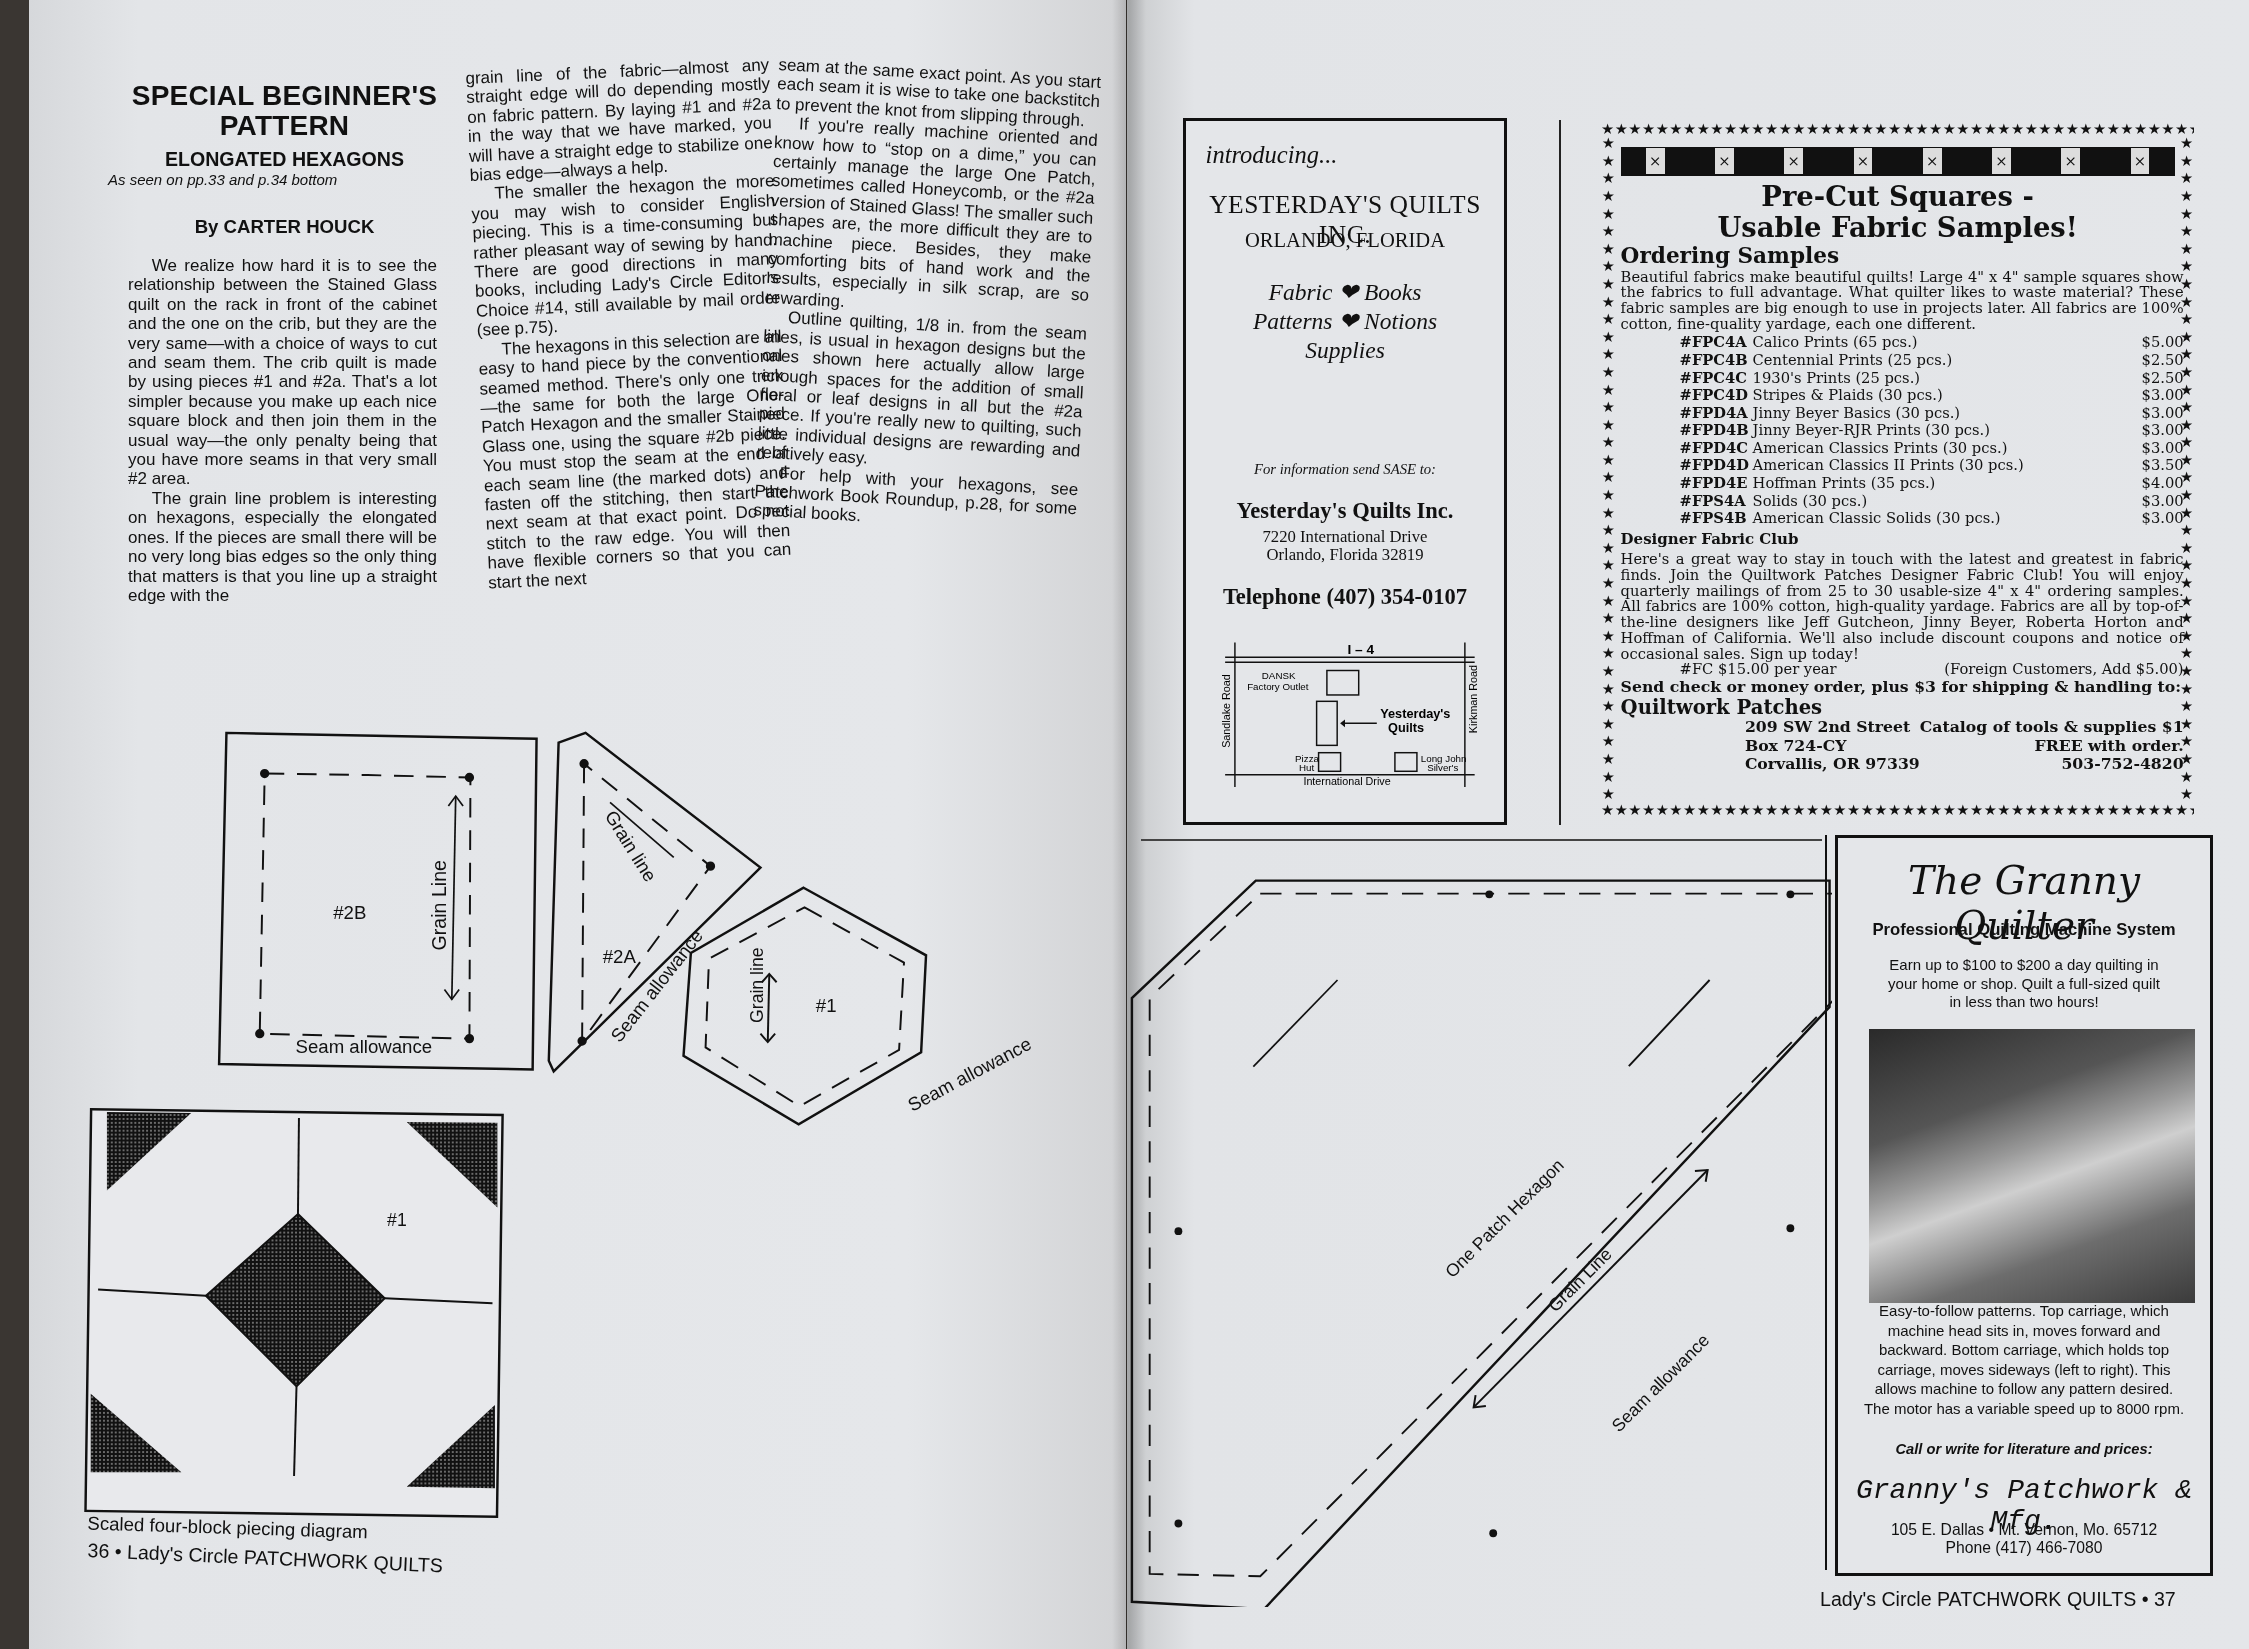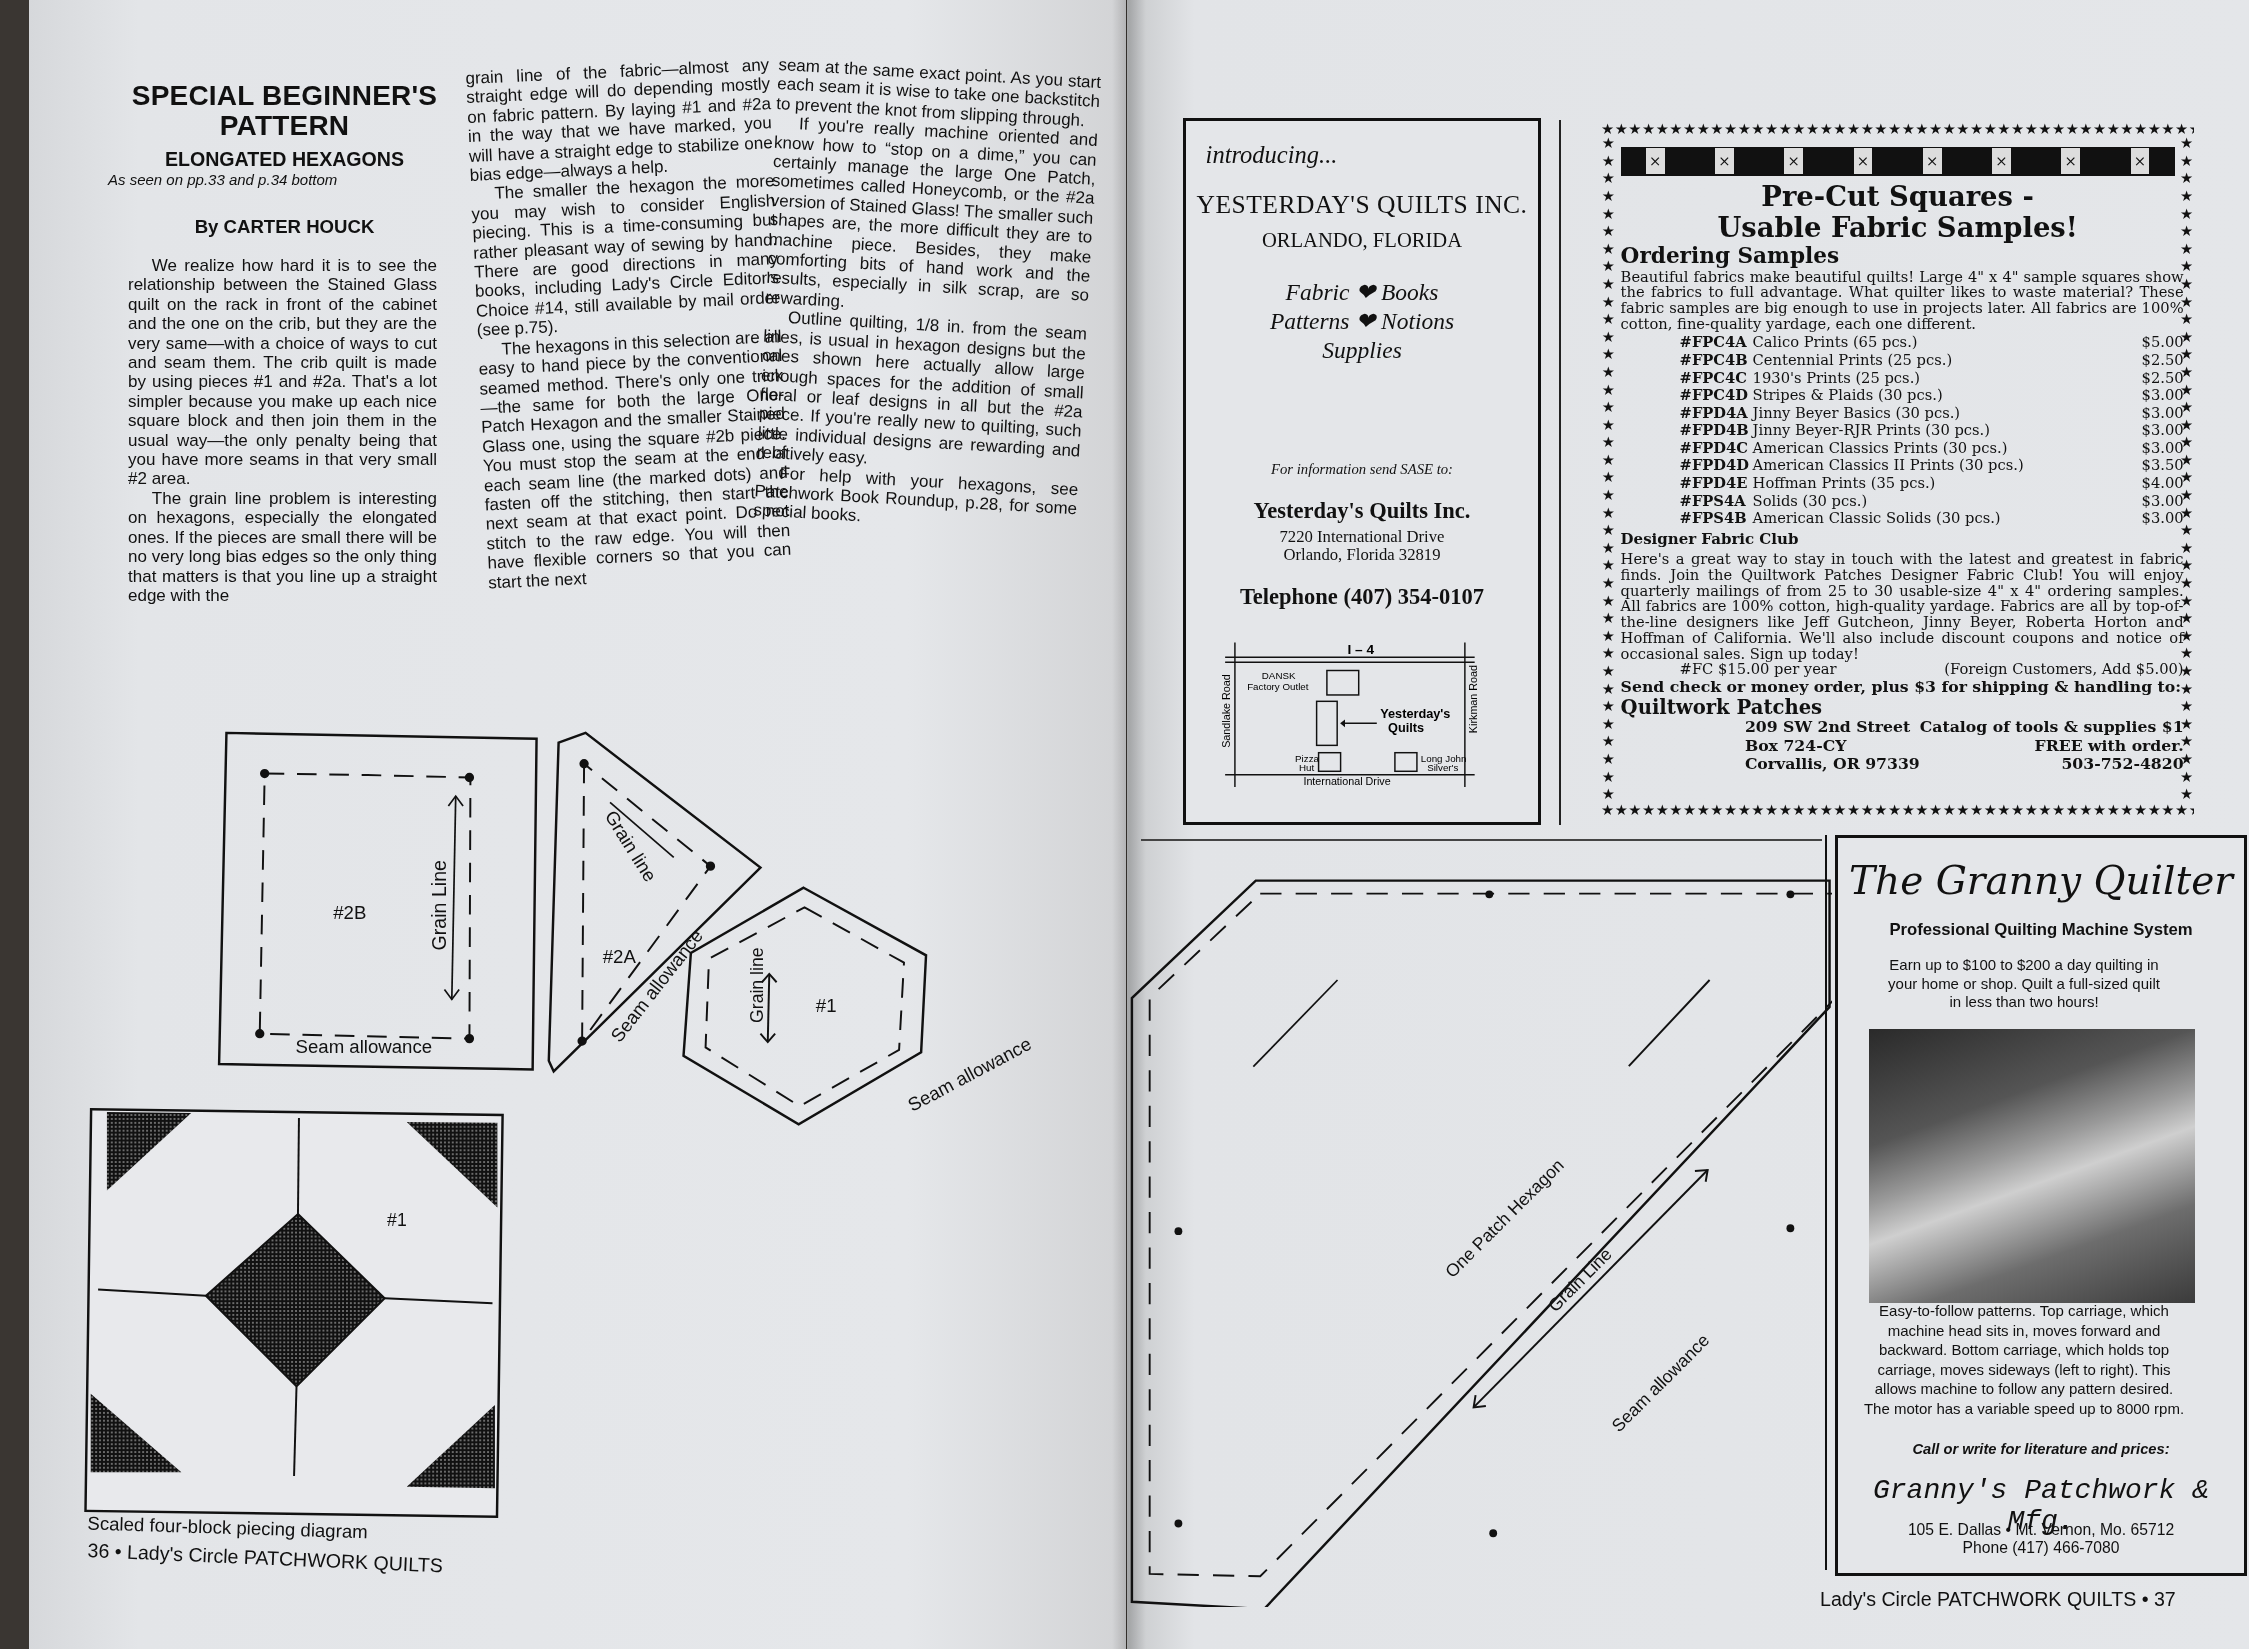--- a/index.html
+++ b/index.html
@@ -16,21 +16,21 @@
   .byline{left:108px;top:216px;width:353px;text-align:center;font-weight:bold;font-size:18.6px;}
   .col{font-size:17px;line-height:19.4px;text-align:justify;}
   .col p{margin:0;text-indent:1.4em;}
   .col p.noind{text-indent:0;}
   #col1{left:128px;top:256px;width:309px;}
   #col2{left:465px;top:69px;width:304px;transform:rotate(-2.6deg);transform-origin:left top;}
   #col3{left:779px;top:55px;width:323px;transform:rotate(3.2deg);transform-origin:left top;}
   .folio{font-size:19.6px;}
   svg text{font-family:"Liberation Sans",sans-serif;}
   
-  .ad-box{position:absolute;border:3.9px solid #111;background:#e4e6e9;padding-left:34px;}
+  .ad-box{position:absolute;border:3.9px solid #111;background:#e4e6e9;}
   #yq-ad{left:1183px;top:118px;width:318px;height:701px;}
   #yq-ad .c{position:absolute;left:0;width:100%;text-align:center;font-family:"Liberation Serif",serif;}
   #qp-ad{left:1601px;top:122px;width:593px;height:696px;font-family:"DejaVu Serif",serif;}
   #gq-ad{left:1835px;top:835px;width:372px;height:735px;}
   .stars-h{position:absolute;left:0;width:100%;font-size:14.7px;line-height:14.7px;letter-spacing:0.5px;white-space:nowrap;overflow:hidden;color:#111;}
   .stars-v{position:absolute;top:12.2px;width:14.7px;font-size:14.7px;line-height:17.6px;color:#111;text-align:center;word-break:break-all;overflow:hidden;}
   .qp-row{display:flex;font-size:14.7px;line-height:17.6px;}
   .qp-row .code{width:73px;font-weight:bold;}
   .qp-row .desc{flex:1;}
   .qp-row .price{width:54px;text-align:right;}

